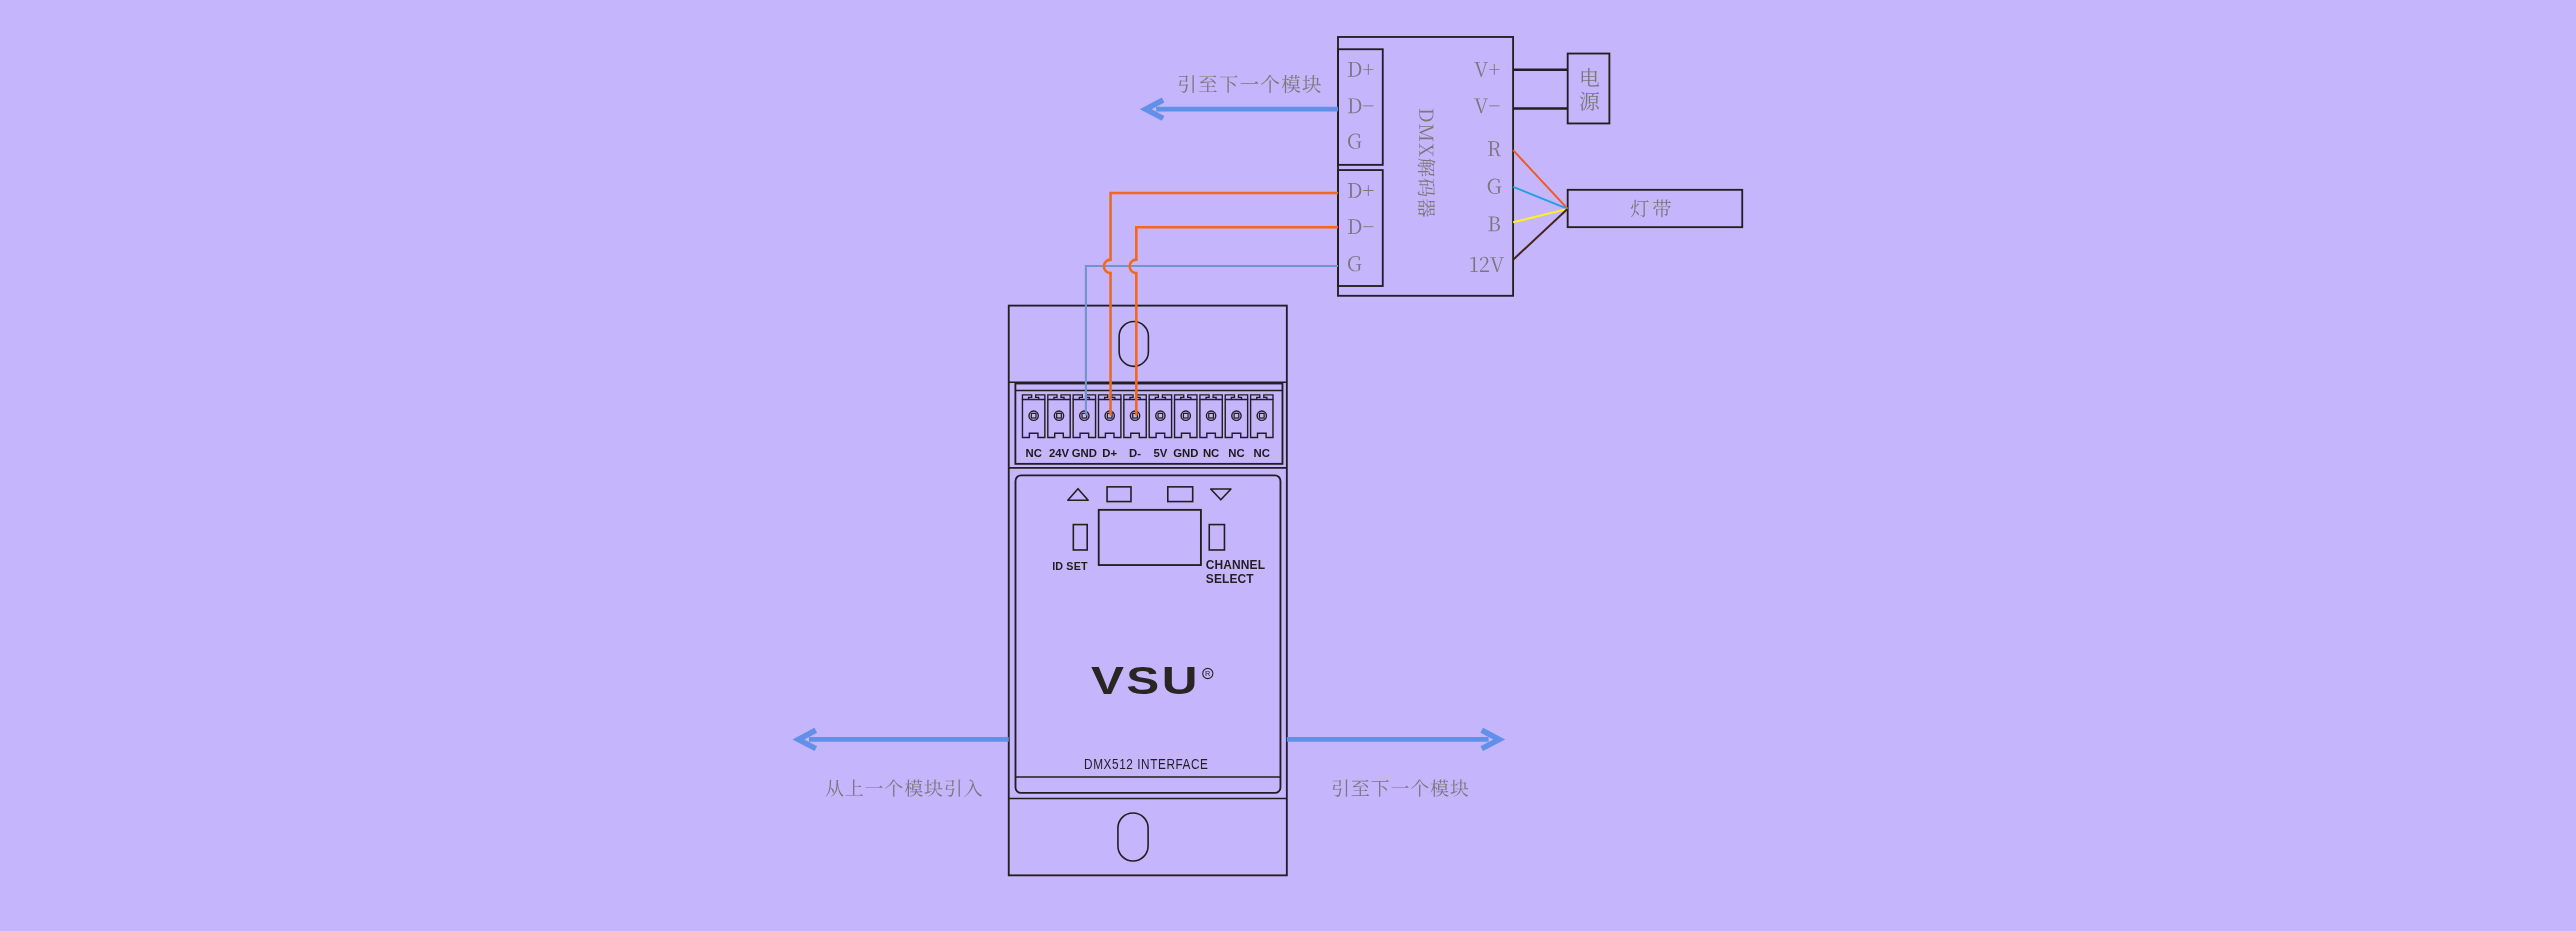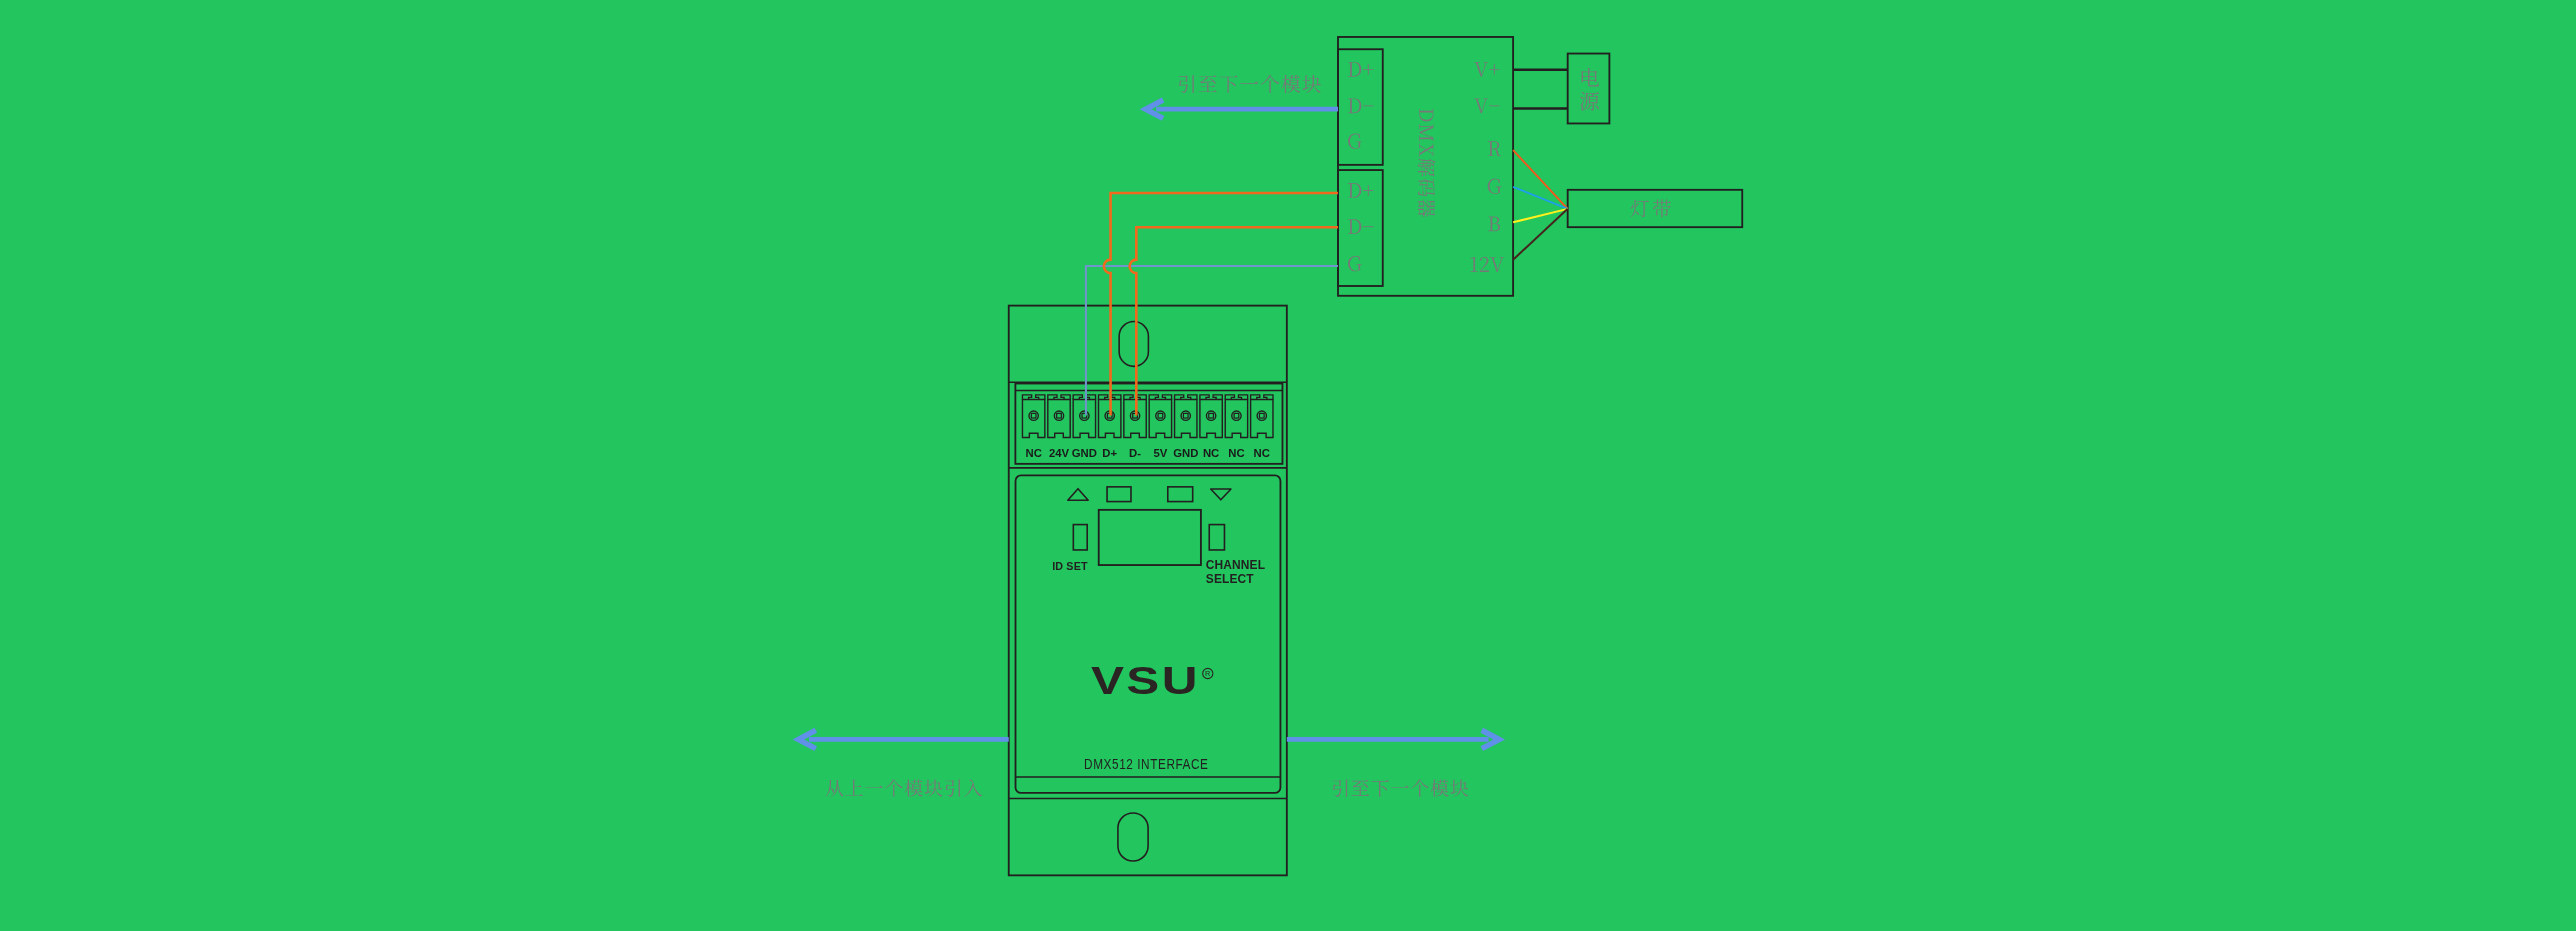--- a/index.html
+++ b/index.html
@@ -1,16 +1,16 @@
 <!DOCTYPE html>
 <html style="font-size:9.8px"><head>
 <meta charset="utf-8">
 <style>
   html,body{margin:0;padding:0;background:#ffffff;}
-  .stage{position:relative;width:2576px;height:932px;background:#22c55e;overflow:hidden;}
+  .stage{position:relative;width:2576px;height:932px;background:#c4b5fd;overflow:hidden;}
   svg{display:block;}
   text{font-family:"Liberation Sans","DejaVu Sans",sans-serif;}
   .tlabel{font-size:18.5px;font-weight:700;}
   .idset-label{font-size:17.5px;font-weight:700;letter-spacing:0.3px;}
   .chsel-label{font-size:19.5px;font-weight:700;letter-spacing:0.2px;}
   .brand{font-size:63px;font-weight:700;letter-spacing:3px;}
   .product{font-size:25px;font-weight:400;letter-spacing:1.2px;}
   .rmark{font-size:12px;font-weight:400;}
 </style>
 </head>

